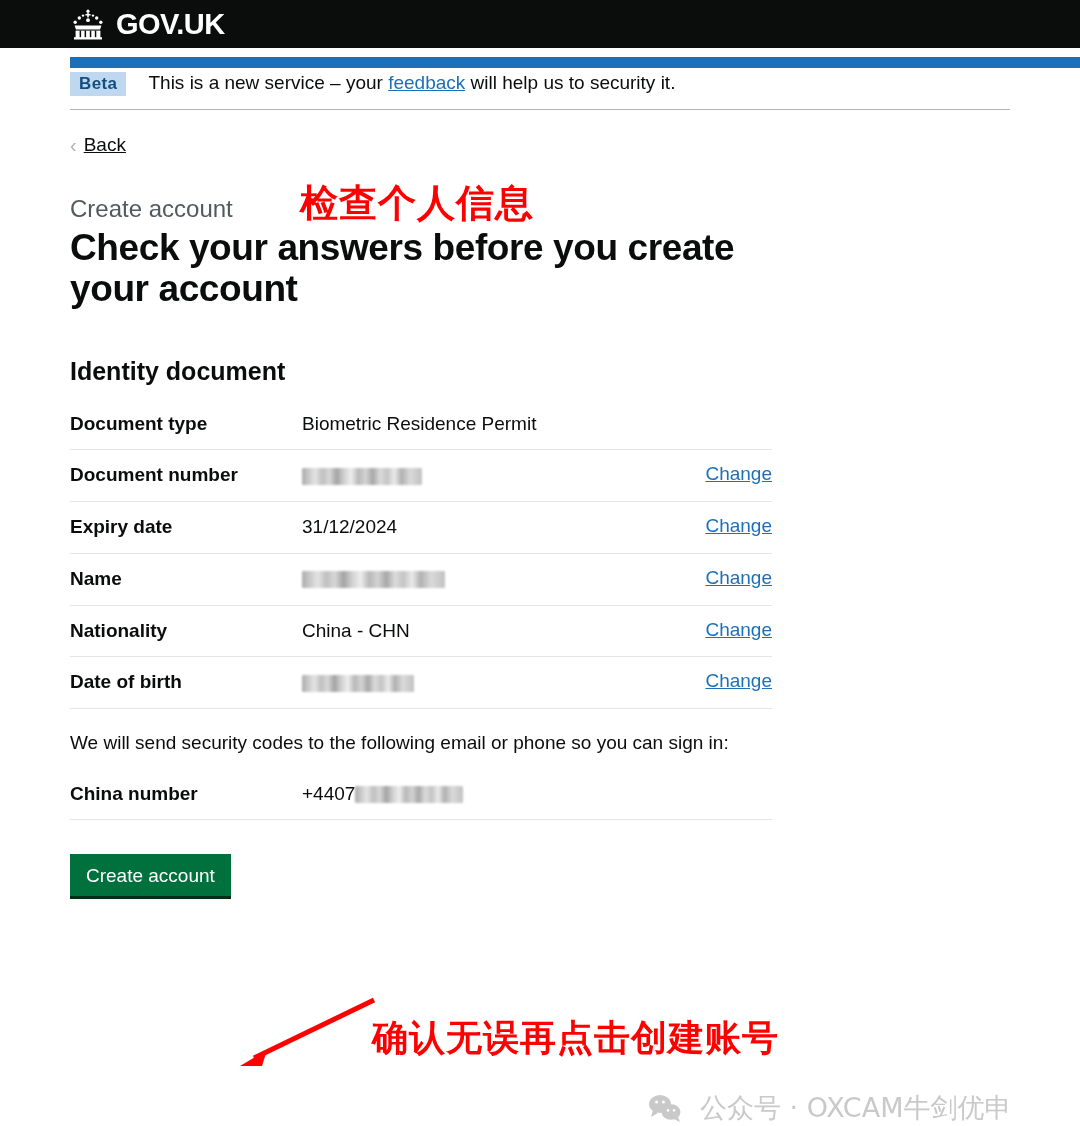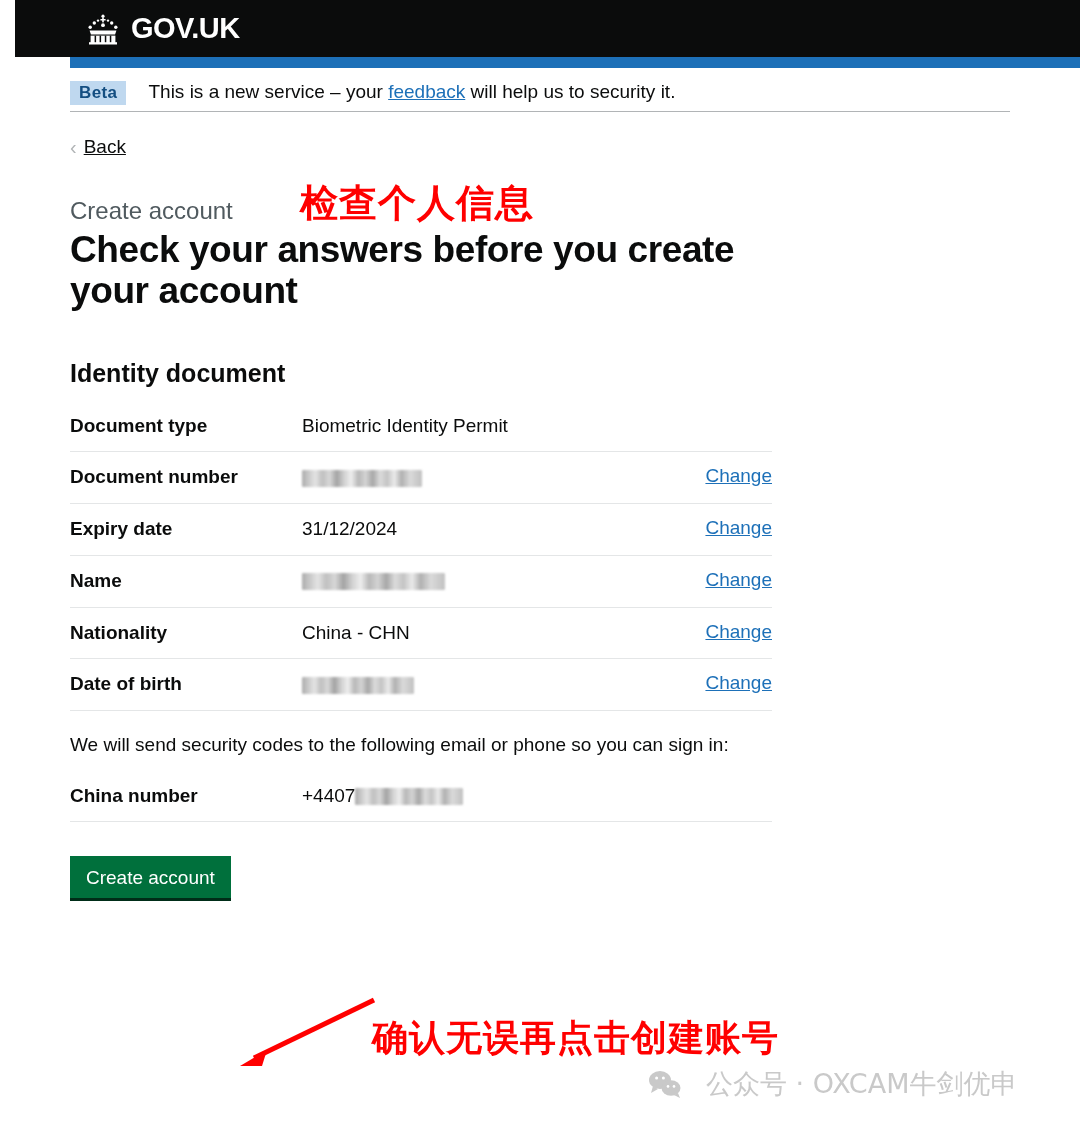--- a/index.html
+++ b/index.html
@@ -12,26 +12,25 @@
     background: #ffffff;
     font-family: "Liberation Sans", sans-serif;
     color: #0b0c0c;
     overflow: hidden;
     position: relative;
   }
 
   
   .govuk-header {
     background: #0b0c0c;
-    height: 57px;
+    height: 48px;
     display: flex;
     align-items: center;
     padding-left: 70px;
     box-sizing: border-box;
-    margin-left: 15px;
   }
   .brand {
     display: flex;
     align-items: center;
     gap: 10px;
   }
   .crown-icon {
     width: 36px;
     height: 32px;
     display: block;
@@ -59,21 +58,21 @@
     padding-left: 70px;
     padding-right: 70px;
     box-sizing: border-box;
     position: relative;
   }
 
   
   .phase-banner {
     margin-top: 11px;
     padding-top: 12px;
-    padding-bottom: 6px;
+    padding-bottom: 13px;
     border-bottom: 1px solid #b1b4b6;
     display: flex;
     align-items: baseline;
     width: 940px;
   }
   .phase-tag {
     background: #bfd8ef;
     color: #144e81;
     font-size: 17px;
     font-weight: bold;
@@ -247,24 +246,24 @@
     top: 996px;
     width: 160px;
     height: 80px;
     pointer-events: none;
   }
 
   
   .watermark {
     position: absolute;
     left: 648px;
-    top: 1066px;
+    top: 1090px;
     display: flex;
     align-items: center;
-    gap: 24px;
+    gap: 18px;
     color: #c9c9c9;
     font-size: 27px;
     font-family: "DejaVu Sans", sans-serif;
     white-space: nowrap;
     pointer-events: none;
   }
   .wechat-icon {
     width: 34px;
     height: 30px;
     display: block;
@@ -318,21 +317,21 @@
 
   
   <div class="caption">Create account</div>
   <h1 class="page-heading">Check your answers before you create your account</h1>
 
   
   <h2 class="section-heading">Identity document</h2>
   <div class="summary-list" id="identity-list">
       <div class="summary-row">
         <div class="sl-key">Document type</div>
-        <div class="sl-value"><span>Biometric Identity Permit</span></div>
+        <div class="sl-value"><span>Biometric Residence Permit</span></div>
         <div class="sl-action"></div>
       </div>
       <div class="summary-row">
         <div class="sl-key">Document number</div>
         <div class="sl-value"><span class="redacted r-doc"></span></div>
         <div class="sl-action"><a href="#">Change</a></div>
       </div>
       <div class="summary-row">
         <div class="sl-key">Expiry date</div>
         <div class="sl-value"><span>31/12/2024</span></div>

